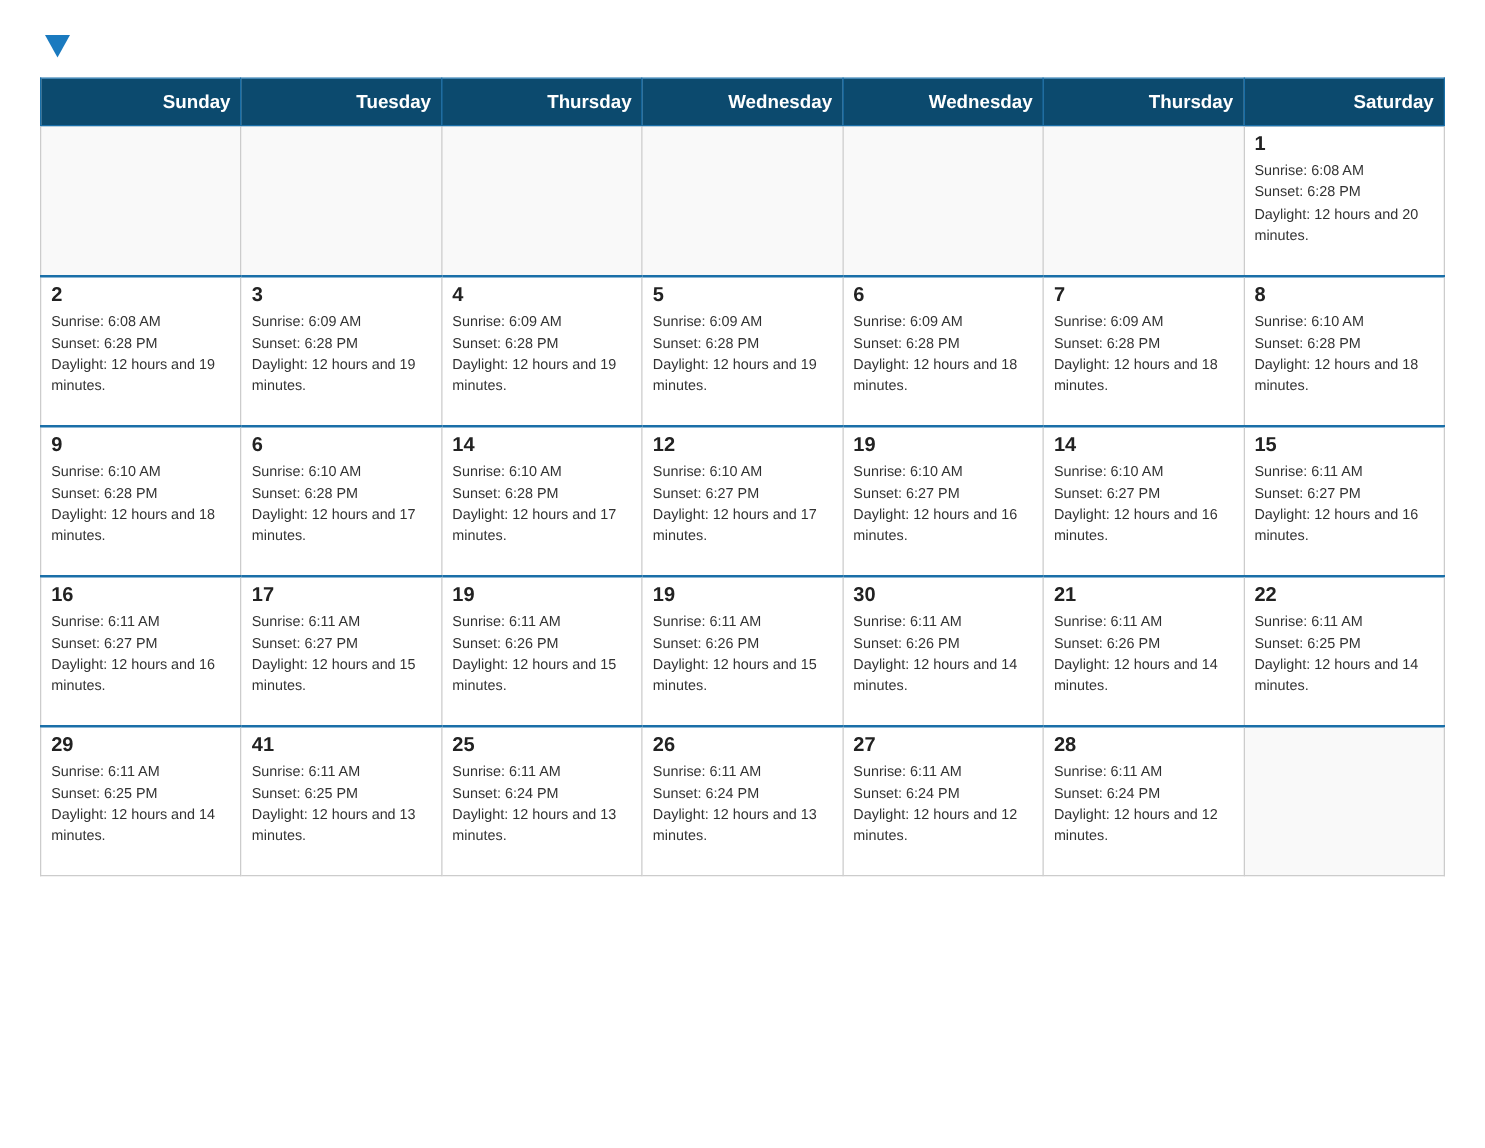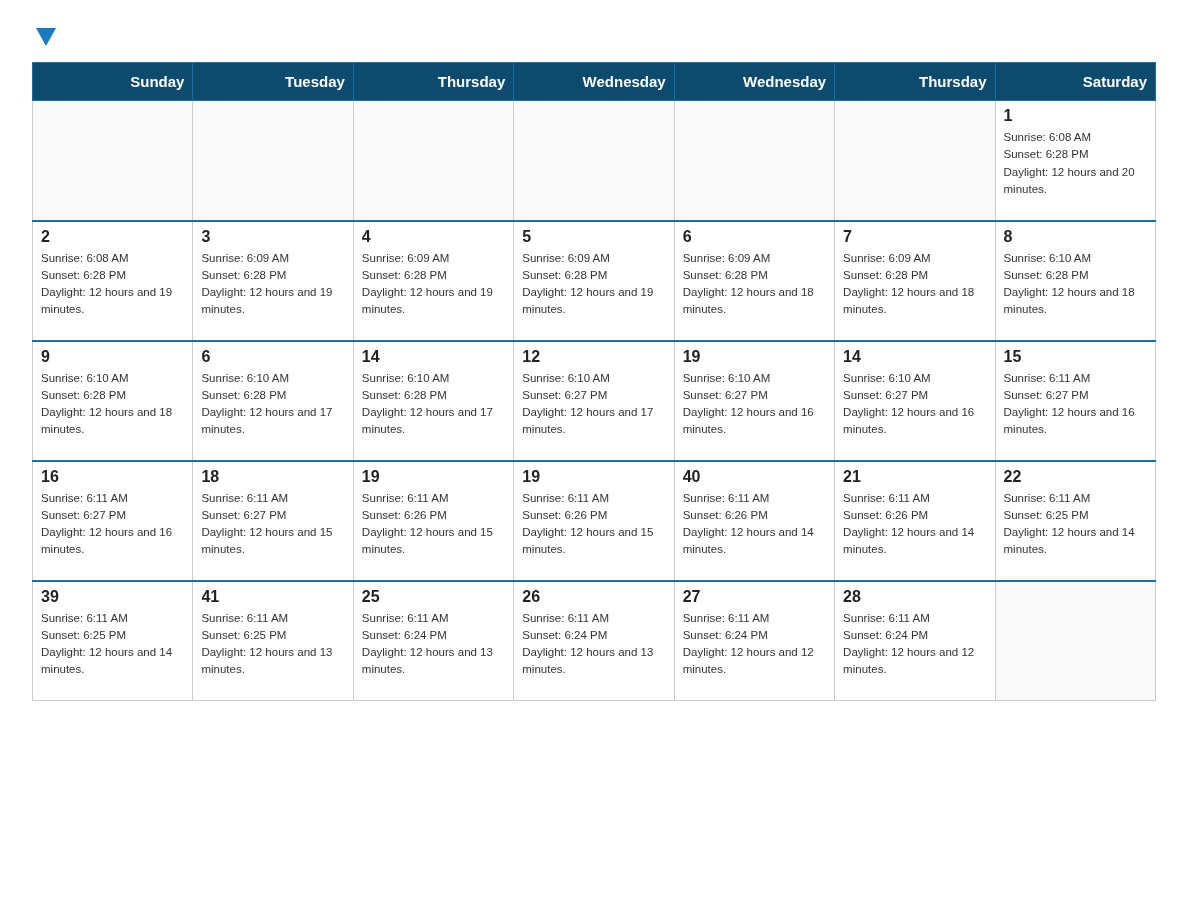--- a/index.html
+++ b/index.html
@@ -205,47 +205,47 @@
           <span class="day-number">15</span>
           <div class="day-info">Sunrise: 6:11 AM<br>Sunset: 6:27 PM<br>Daylight: 12 hours and 16 minutes.</div>
         </td>
       </tr>
       <tr class="week-row week-separator">
         <td>
           <span class="day-number">16</span>
           <div class="day-info">Sunrise: 6:11 AM<br>Sunset: 6:27 PM<br>Daylight: 12 hours and 16 minutes.</div>
         </td>
         <td>
-          <span class="day-number">18</span>
+          <span class="day-number">17</span>
           <div class="day-info">Sunrise: 6:11 AM<br>Sunset: 6:27 PM<br>Daylight: 12 hours and 15 minutes.</div>
         </td>
         <td>
           <span class="day-number">19</span>
           <div class="day-info">Sunrise: 6:11 AM<br>Sunset: 6:26 PM<br>Daylight: 12 hours and 15 minutes.</div>
         </td>
         <td>
           <span class="day-number">19</span>
           <div class="day-info">Sunrise: 6:11 AM<br>Sunset: 6:26 PM<br>Daylight: 12 hours and 15 minutes.</div>
         </td>
         <td>
-          <span class="day-number">40</span>
+          <span class="day-number">30</span>
           <div class="day-info">Sunrise: 6:11 AM<br>Sunset: 6:26 PM<br>Daylight: 12 hours and 14 minutes.</div>
         </td>
         <td>
           <span class="day-number">21</span>
           <div class="day-info">Sunrise: 6:11 AM<br>Sunset: 6:26 PM<br>Daylight: 12 hours and 14 minutes.</div>
         </td>
         <td>
           <span class="day-number">22</span>
           <div class="day-info">Sunrise: 6:11 AM<br>Sunset: 6:25 PM<br>Daylight: 12 hours and 14 minutes.</div>
         </td>
       </tr>
       <tr class="week-row week-separator">
         <td>
-          <span class="day-number">39</span>
+          <span class="day-number">29</span>
           <div class="day-info">Sunrise: 6:11 AM<br>Sunset: 6:25 PM<br>Daylight: 12 hours and 14 minutes.</div>
         </td>
         <td>
           <span class="day-number">41</span>
           <div class="day-info">Sunrise: 6:11 AM<br>Sunset: 6:25 PM<br>Daylight: 12 hours and 13 minutes.</div>
         </td>
         <td>
           <span class="day-number">25</span>
           <div class="day-info">Sunrise: 6:11 AM<br>Sunset: 6:24 PM<br>Daylight: 12 hours and 13 minutes.</div>
         </td>

